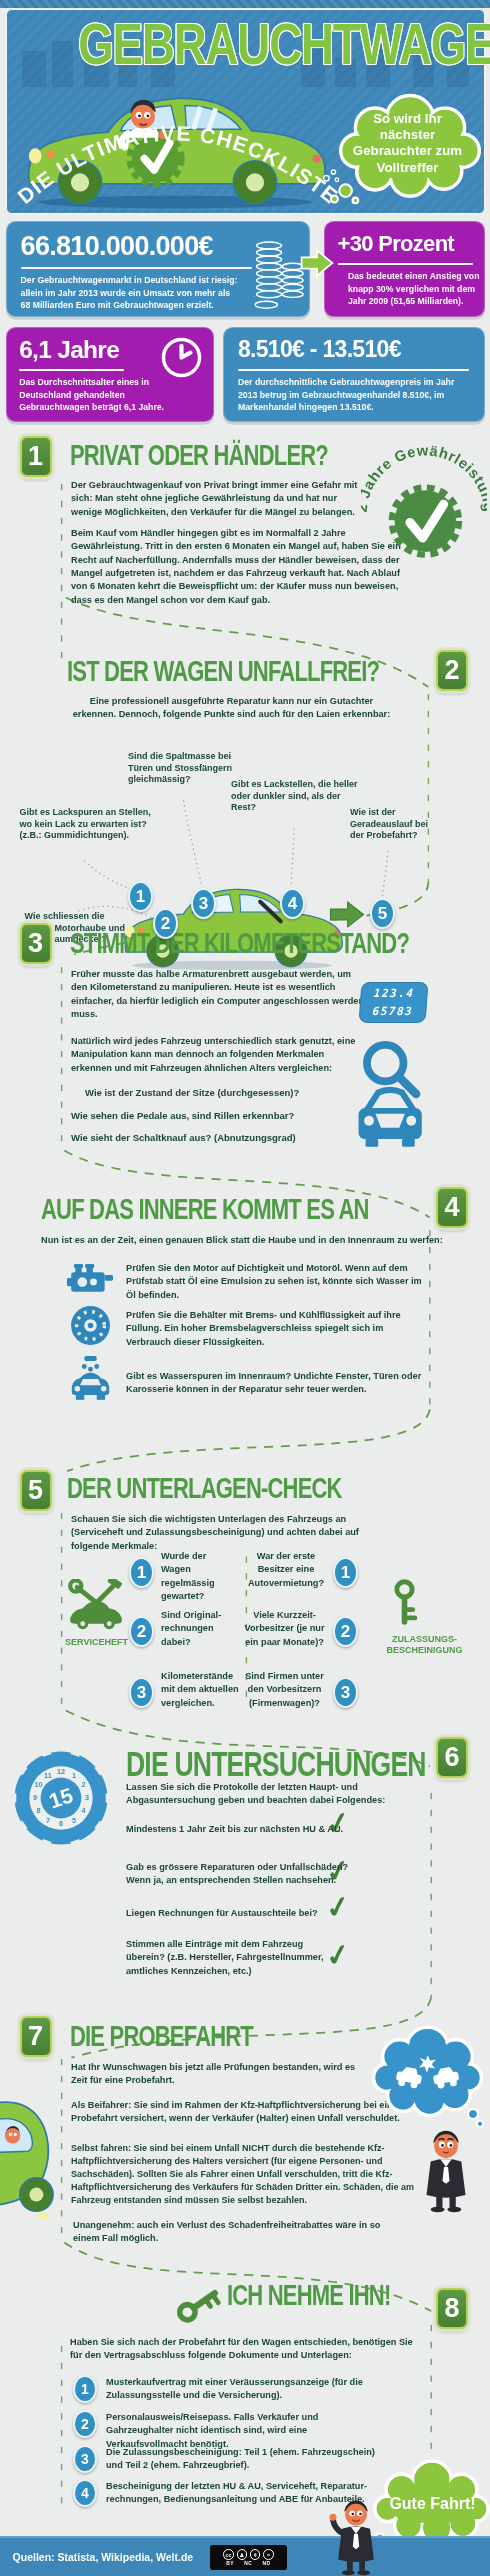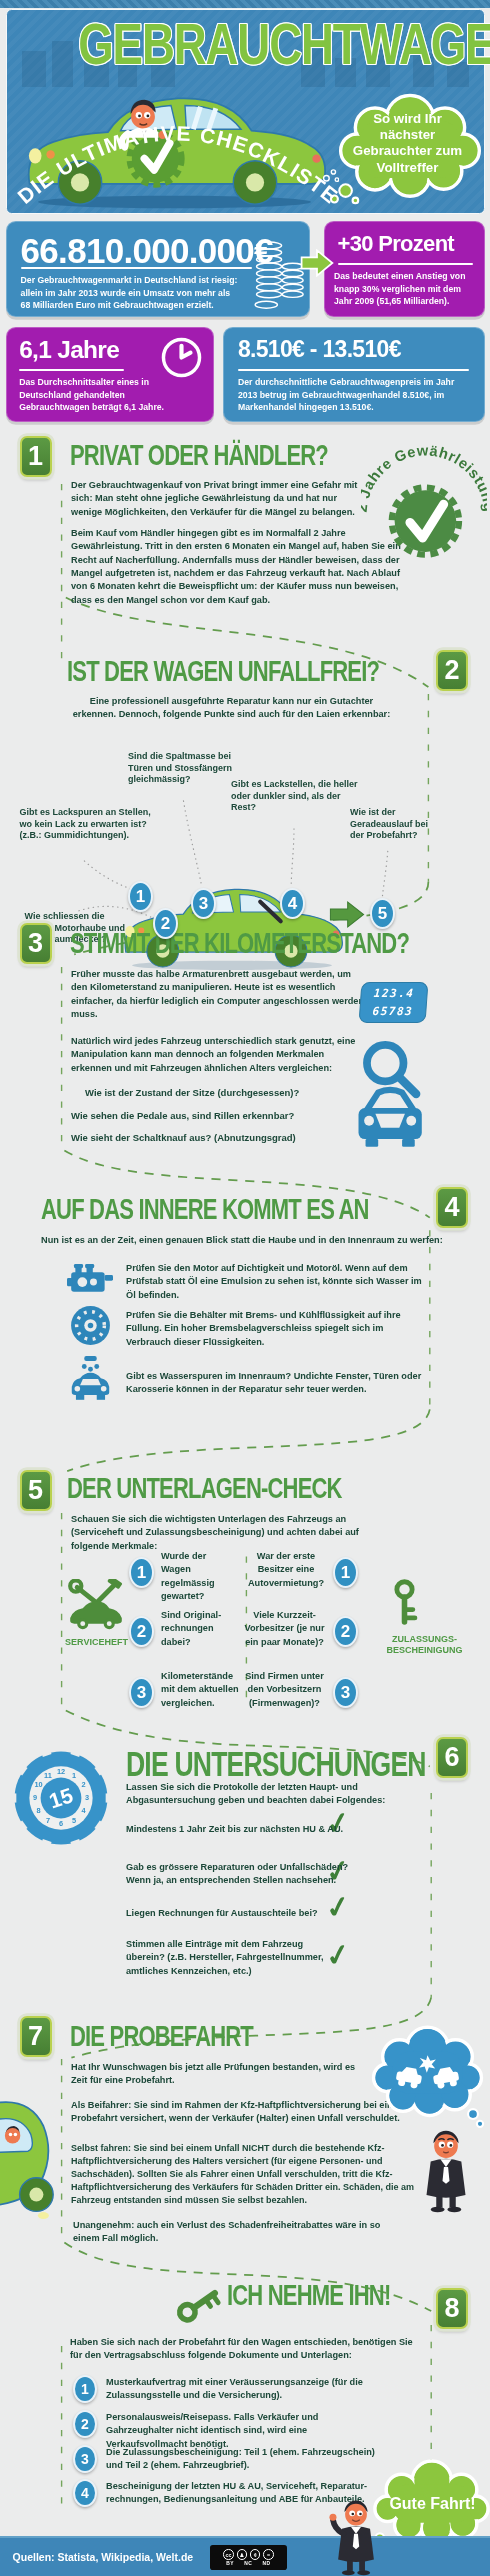--- a/index.html
+++ b/index.html
@@ -165,21 +165,21 @@
     </g>
     <g stroke="#fff" stroke-width="3" fill="#8cc63e">
       <circle cx="28" cy="152" r="9"></circle>
         <circle cx="12" cy="164" r="5"></circle>
         <circle cx="42" cy="166" r="4"></circle>
     </g>
   </svg>
   <div class="bubbletxt abs" style="left:350px;top:111px;width:115px;z-index:4">So wird Ihr nächster Gebrauchter zum Volltreffer</div>
 
   <div class="statbox blue" style="left:5.6px;top:221px;width:304px;height:96px;z-index:2">
-    <div class="bigval" style="left:14px;top:11.2px;font-size:35px">66.810.000.000€</div>
+    <div class="bigval" style="left:14px;top:11.2px;font-size:27px">66.810.000.000€</div>
     <div class="wline" style="left:14px;top:45px;width:231px"></div>
     <div class="pw" style="left:14px;top:52px;width:221px">Der Gebrauchtwagenmarkt in Deutschland ist riesig: allein im Jahr 2013 wurde ein Umsatz von mehr als 68 Milliarden Euro mit Gebrauchtwagen erzielt.</div>
     <svg class="abs" style="left:245px;top:11.2px" width="55" height="78" viewBox="0 0 78 112">
       <g stroke="#fff" stroke-width="2" fill="none">
         <ellipse cx="24" cy="18" rx="18" ry="5"></ellipse>
           <ellipse cx="24" cy="28" rx="18" ry="5"></ellipse>
           <ellipse cx="24" cy="38" rx="18" ry="5"></ellipse>
         <ellipse cx="24" cy="48" rx="18" ry="5"></ellipse>
           <ellipse cx="24" cy="58" rx="18" ry="5"></ellipse>
           <ellipse cx="24" cy="68" rx="18" ry="5"></ellipse>
@@ -193,21 +193,21 @@
         <ellipse cx="20" cy="103" rx="16" ry="5"></ellipse>
       </g>
     </svg>
   </div>
   <svg class="abs" style="left:300px;top:249px;z-index:3" width="34" height="28" viewBox="0 0 48 40">
     <polygon points="2,12 24,12 24,2 46,20 24,38 24,28 2,28" fill="#8cc63e" stroke="#fff" stroke-width="2.5"></polygon>
   </svg>
   <div class="statbox green" style="left:324px;top:221px;width:161px;height:96px;z-index:2">
     <div class="bigval" style="left:12.6px;top:11.2px;font-size:22px">+30 Prozent</div>
     <div class="wline" style="left:12.6px;top:41px;width:135px"></div>
-    <div class="pw" style="left:9px;top:48px;width:137px">Das bedeutet einen Anstieg von knapp 30% verglichen mit dem Jahr 2009 (51,65 Milliarden).</div>
+    <div class="pw" style="left:23px;top:48px;width:137px">Das bedeutet einen Anstieg von knapp 30% verglichen mit dem Jahr 2009 (51,65 Milliarden).</div>
   </div>
   <div class="statbox green" style="left:5.6px;top:327px;width:208px;height:95px;z-index:2">
     <div class="bigval" style="left:12.6px;top:9.8px;font-size:24.5px">6,1 Jahre</div>
     <svg class="abs" style="left:153px;top:8.4px" width="43" height="43" viewBox="0 0 62 62">
       <circle cx="31" cy="31" r="26" fill="none" stroke="#fff" stroke-width="5"></circle>
       <path d="M31,31 L31,14 M31,31 L44,24" stroke="#fff" stroke-width="6" stroke-linecap="round"></path>
     </svg>
     <div class="wline" style="left:12.6px;top:41px;width:105px"></div>
     <div class="pw" style="left:12.6px;top:48px;width:175px">Das Durchschnittsalter eines in Deutschland gehandelten Gebrauchtwagen beträgt 6,1 Jahre.</div>
   </div>

